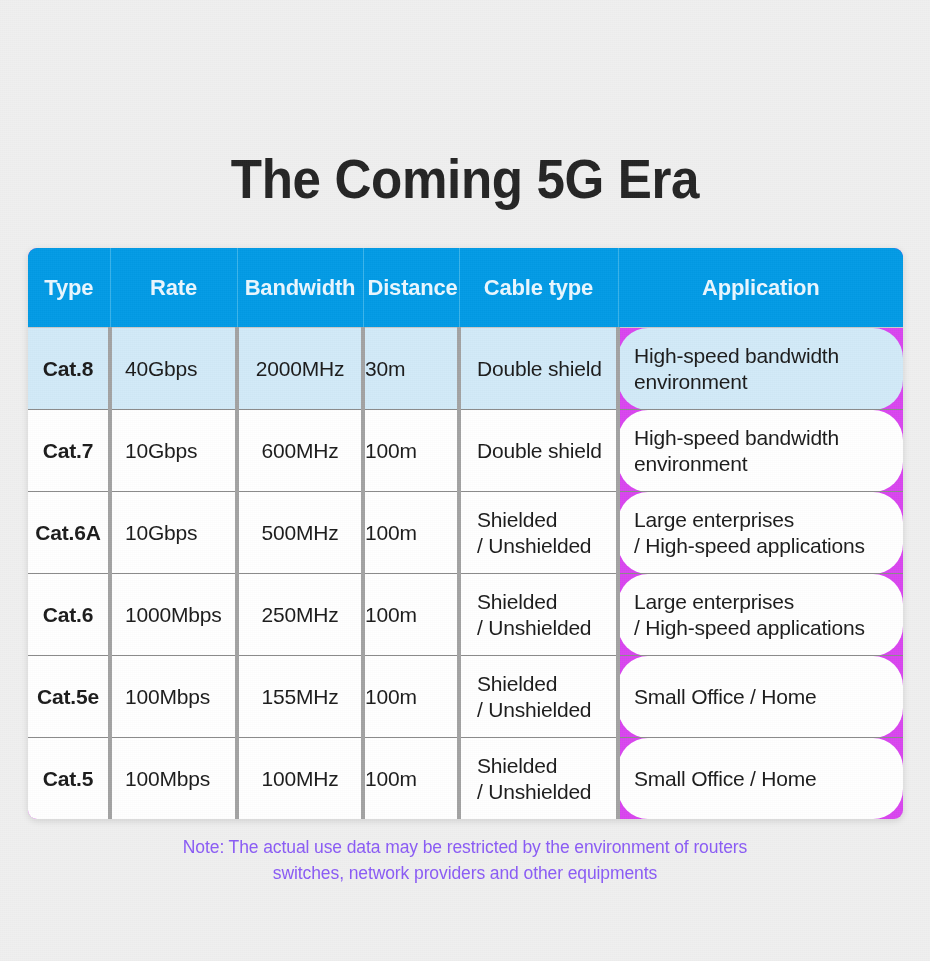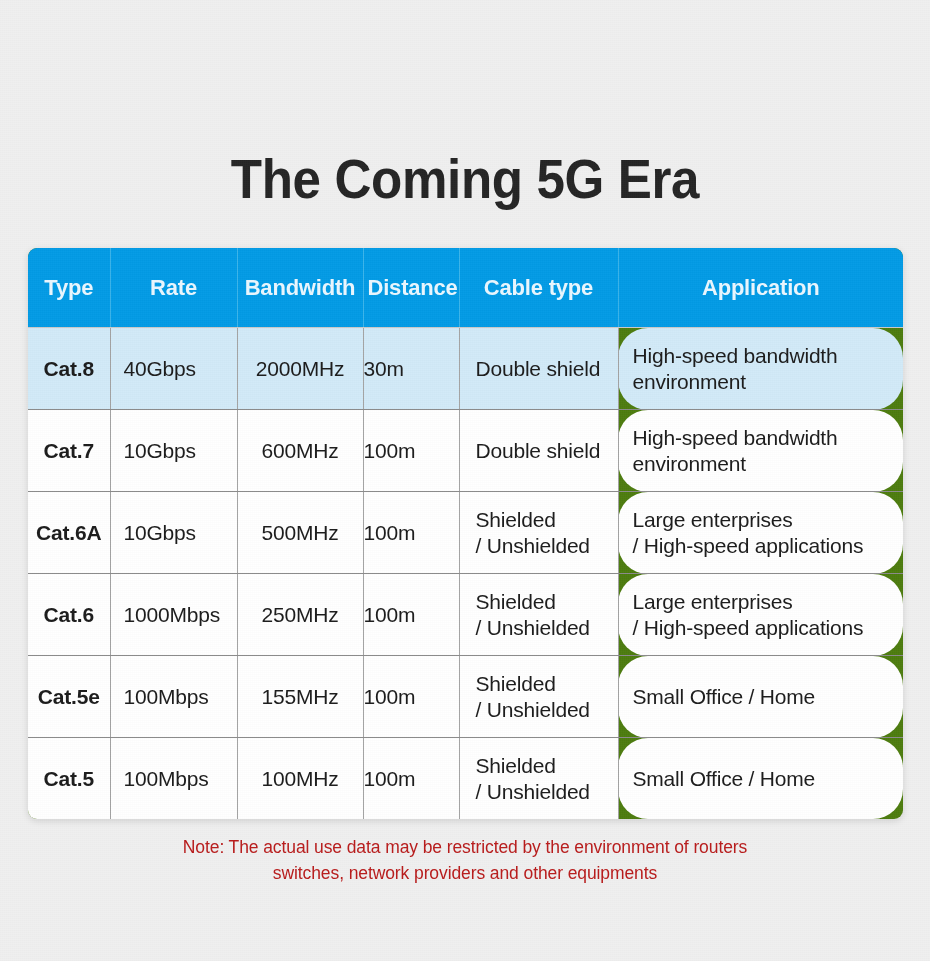--- a/index.html
+++ b/index.html
@@ -50,21 +50,21 @@
     transform: scaleX(.93);
   }
 
   
   .table-card {
     position: absolute;
     left: 28px;
     top: 201px;
     width: 875px;
     border-radius: 9px;
-    background: #4d7c0f;
+    background: #d946ef;
     box-shadow: 0 2px 7px rgba(0,0,0,.13);
     overflow: hidden;
   }
   table.spec {
     width: 875px;
     border-collapse: collapse;
     table-layout: fixed;
   }
   table.spec col.c-type  { width: 82px;  }
   table.spec col.c-rate  { width: 127px; }
@@ -85,21 +85,21 @@
     border-bottom: 1px solid #c9c9c9;
     white-space: nowrap;
     letter-spacing: -0.2px;
   }
   table.spec thead th:last-child { border-right: none; }
 
   table.spec tbody td {
     height: 79px;
     font-size: 21px;
     color: #1c1c1c;
-    border-right: 1px solid #a3a3a3;
+    border-right: 4px solid #a3a3a3;
     border-bottom: 1px solid #8a8a8a;
     background: #ffffff;
     vertical-align: middle;
     line-height: 26px;
     letter-spacing: -0.2px;
   }
   table.spec tbody tr:last-child td { border-bottom: none; }
   table.spec tbody td:last-child { border-right: none; }
 
   table.spec tbody tr.highlight td { background: #d2eaf8; }
@@ -120,21 +120,21 @@
 
   
   .note {
     position: absolute;
     left: 0;
     top: 787px;
     width: 930px;
     text-align: center;
     font-size: 17.5px;
     line-height: 26px;
-    color: #b91c1c;
+    color: #8b5cf6;
     letter-spacing: -0.1px;
   }
   .note span { display: block; }
 </style>
 </head>
 <body>
 
 <div class="grain"></div>
 
 <div class="page">

